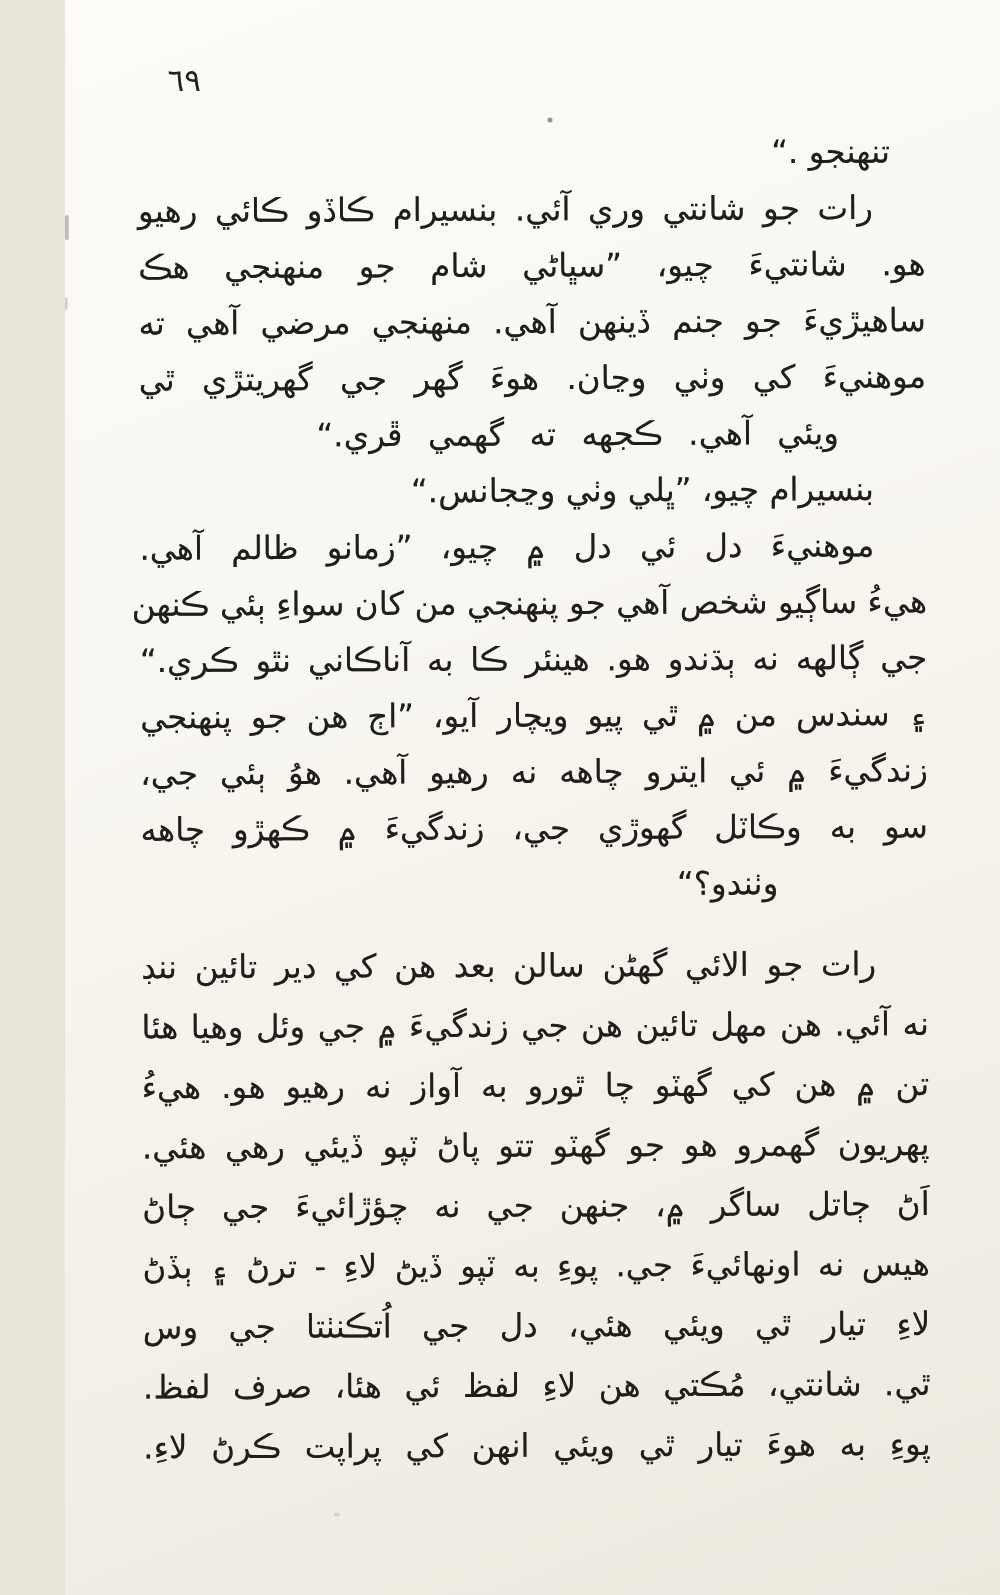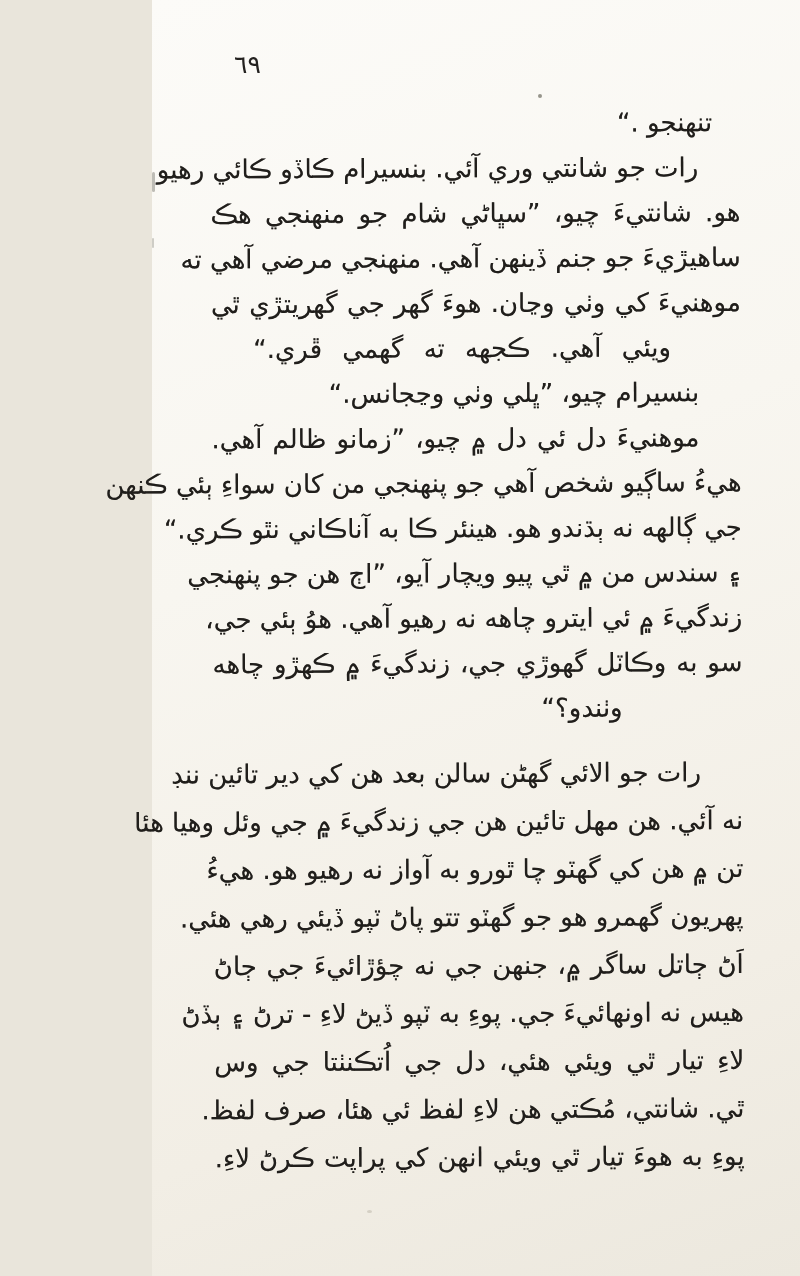--- a/index.html
+++ b/index.html
@@ -2,21 +2,21 @@
 <html lang="sd" dir="rtl"><head>
 <meta charset="utf-8">
 <style>
   html,body{margin:0;padding:0;}
   body{
     width:800px;height:1276px;overflow:hidden;
     font-family:"DejaVu Sans",sans-serif;
     background:#e9e5db;
   }
   .page{
-    position:relative;width:648px;height:1276px;
+    position:relative;width:748px;height:1276px;
     background:linear-gradient(160deg,#fcfbf8 0%,#f8f6f0 40%,#f2eee5 78%,#ece8de 100%);
     color:#1f1d1a;
   }
   .page-number{
     position:absolute;top:50px;left:82px;
     font-size:25px;letter-spacing:2px;color:#242220;
     direction:ltr;
   }
   .text-block{
     position:absolute;top:100px;right:60px;left:58px;

